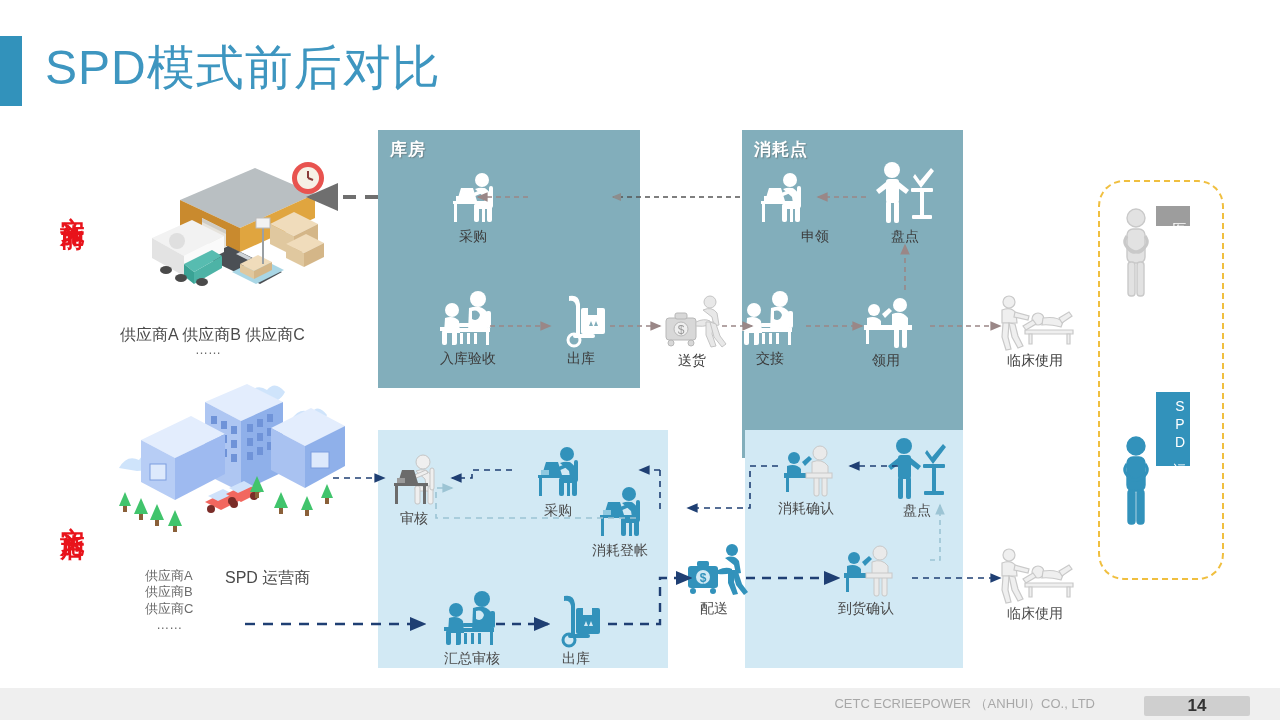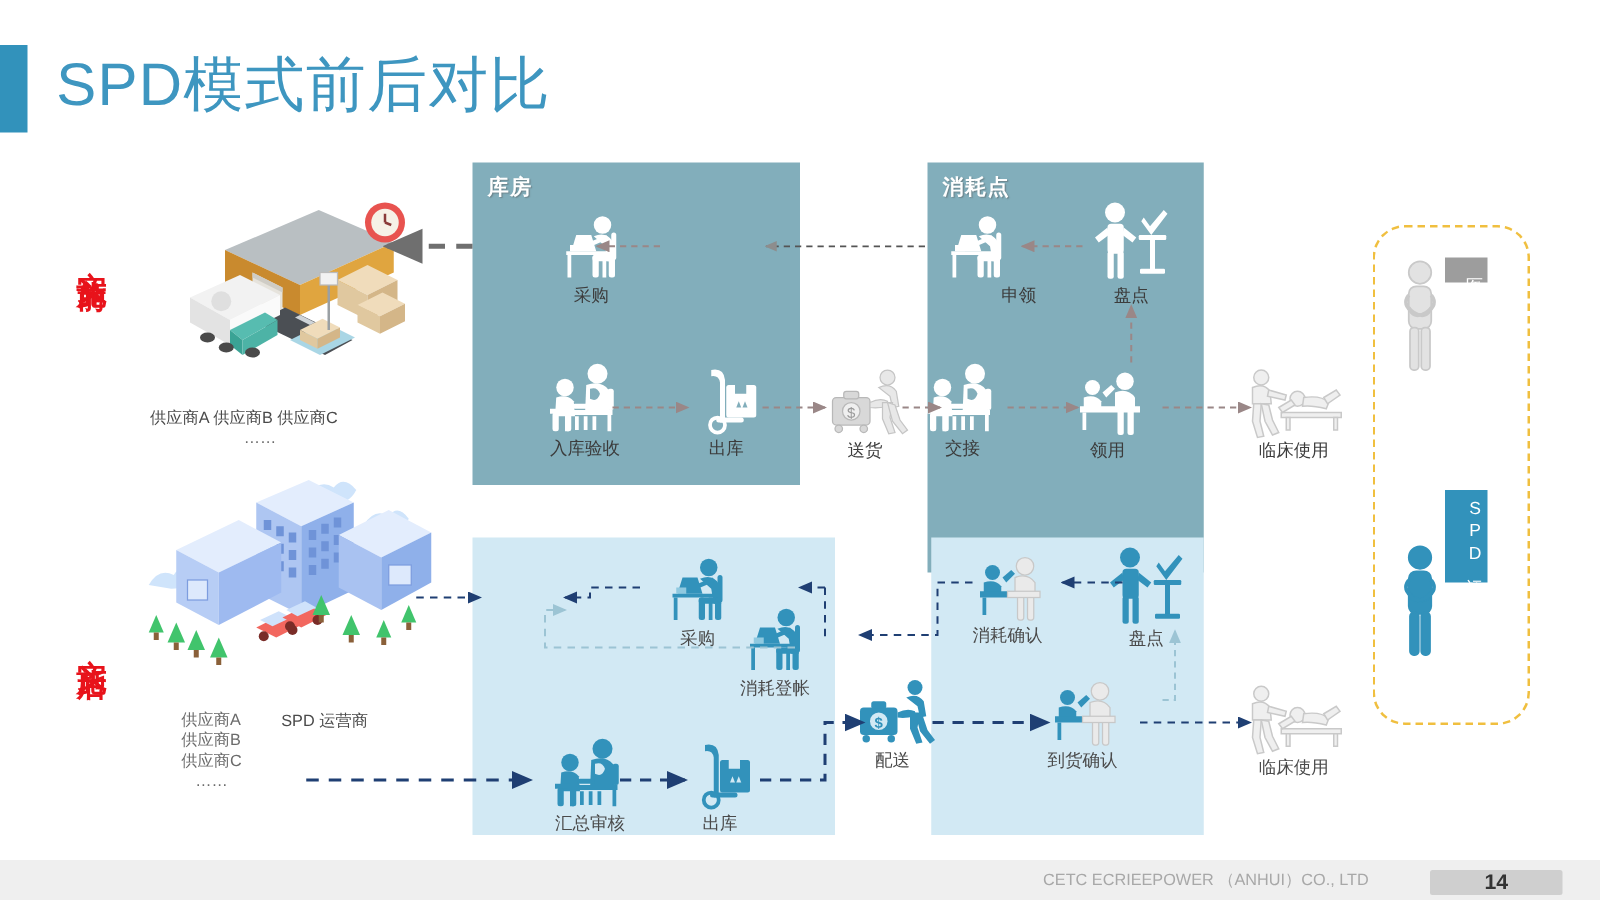--- a/index.html
+++ b/index.html
@@ -89,21 +89,21 @@
     font-family:"Liberation Sans","DejaVu Sans",sans-serif;
   }
   #page-number {
     position:absolute; right:30px; bottom:4px;
     width:106px; height:20px; background:#cfcfcf;
     border-radius:2px; color:#333; font-size:17px; font-weight:bold;
     text-align:center; line-height:20px;
   }
 
   
-  .caption { position:absolute; font-size:13px; color:#4a4a4a; white-space:nowrap; }
+  .caption { position:absolute; font-size:16px; color:#4a4a4a; white-space:nowrap; }
   .caption-small { font-size:13px; color:#6b6b6b; line-height:1.25; }
 </style>
 </head>
 <body>
 
 <div id="slide">
 
   <div id="title-accent"></div>
   <div id="page-title">SPD模式前后对比</div>
 
@@ -445,20 +445,43 @@
           <path d="M40,38 l48,0 l0,4 l-48,0 z"></path>
           <path d="M44,42 l3,0 l0,10 l-3,0 z"></path>
           <path d="M82,42 l3,0 l0,10 l-3,0 z"></path>
           <path d="M38,34 l10,-6 l3,4 l-10,6 z"></path>
         </g>
       </svg>
     </span>
     <span class="cap cap-dark">临床使用</span>
   </div>
 
+  <div class="node" style="left:366px;top:450px;">
+    <span class="glyph">
+      <svg width="96" height="60" viewBox="0 0 96 60">
+        <g fill="#efefef" stroke="#c5c5c5" stroke-width="1">
+          <circle cx="57" cy="12" r="7"></circle>
+          <path d="M50,21 q10,-4 15,4 l2,16 l-6,0 l-2,-12 z"></path>
+          <rect x="49" y="36" width="17" height="5" rx="2"></rect>
+          <rect x="49" y="36" width="5" height="18" rx="2"></rect>
+          <rect x="62" y="36" width="5" height="18" rx="2"></rect>
+          <rect x="64" y="18" width="4" height="22" rx="2"></rect>
+          <path d="M46,26 l14,-6 l2,3 l-14,6 z"></path>
+        </g>
+        <g fill="#6b6b6b">
+          <rect x="28" y="33" width="34" height="3"></rect>
+          <rect x="29" y="36" width="3" height="18"></rect>
+          <rect x="57" y="36" width="3" height="18"></rect>
+          <path d="M36,20 l12,0 l4,13 l-20,0 z"></path>
+          <rect x="31" y="28" width="8" height="5" fill="#9a9a9a"></rect>
+        </g>
+      </svg>
+    </span>
+    <span class="cap cap-light">审核</span>
+  </div>
 
   <div class="node" style="left:510px;top:442px;">
     <span class="glyph">
       <svg width="96" height="60" viewBox="0 0 96 60">
         <g fill="#3292bb">
           <circle cx="57" cy="12" r="7"></circle>
           <path d="M50,21 q10,-4 15,4 l2,16 l-6,0 l-2,-12 z"></path>
           <rect x="49" y="36" width="17" height="5" rx="2"></rect>
           <rect x="49" y="36" width="5" height="18" rx="2"></rect>
           <rect x="62" y="36" width="5" height="18" rx="2"></rect>

